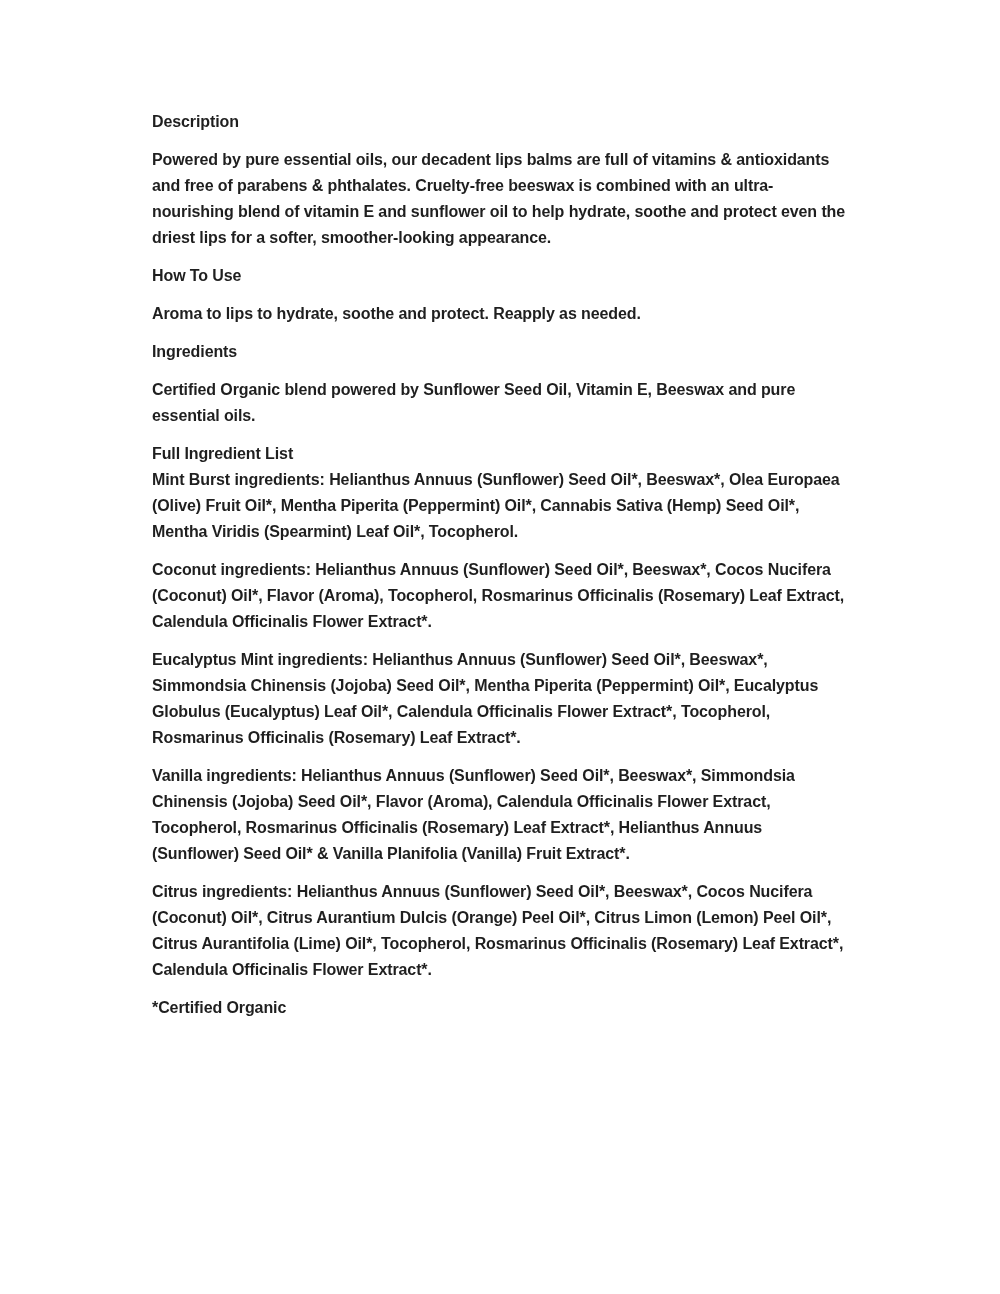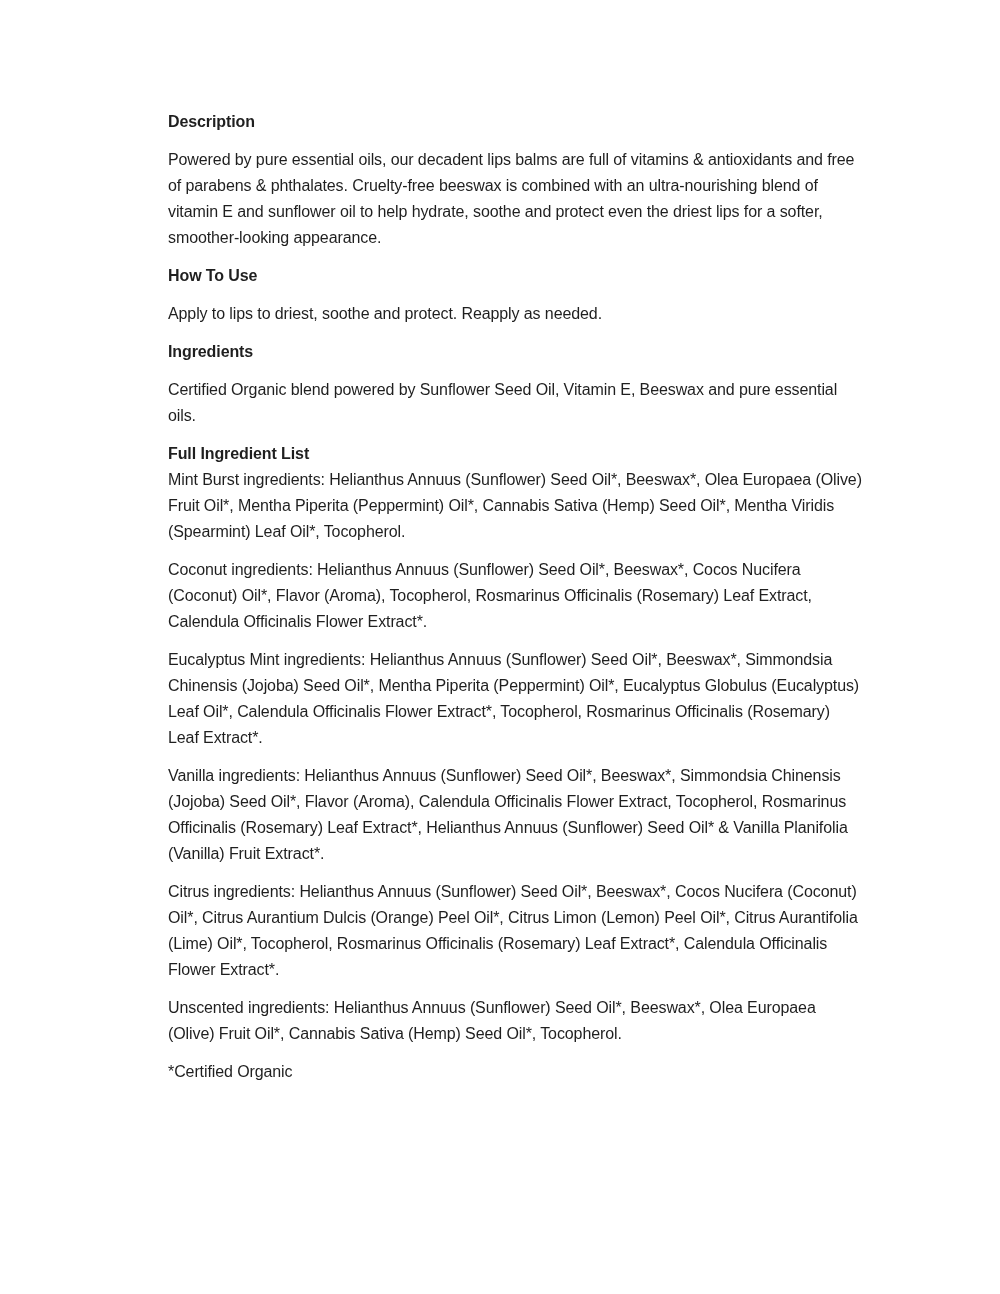--- a/index.html
+++ b/index.html
@@ -9,56 +9,55 @@
   }
   body {
     width: 1000px;
     height: 1294px;
     overflow: hidden;
     font-family: "Liberation Sans", "DejaVu Sans", sans-serif;
     color: #1f1f1f;
   }
   .doc {
     position: absolute;
-    left: 168px;
+    left: 152px;
     top: 109px;
     width: 695px;
   }
   .doc .h {
     font-size: 16px;
     line-height: 26px;
     font-weight: 700;
     margin: 0 0 12px 0;
     letter-spacing: -0.1px;
   }
   .doc .h.tight {
     margin-bottom: 0;
   }
   .doc .p {
     font-size: 16px;
     line-height: 26px;
-    font-weight: 400;
+    font-weight: 700;
     margin: 0 0 12px 0;
     letter-spacing: -0.1px;
   }
   .doc .p:last-child {
     margin-bottom: 12px;
   }
 </style>
 </head>
 <body>
 
 <div class="doc">
   <h3 class="h">Description</h3>
   <p class="p">Powered by pure essential oils, our decadent lips balms are full of vitamins &amp; antioxidants and free of parabens &amp; phthalates. Cruelty-free beeswax is combined with an ultra-nourishing blend of vitamin E and sunflower oil to help hydrate, soothe and protect even the driest lips for a softer, smoother-looking appearance.</p>
   <h3 class="h">How To Use</h3>
-  <p class="p">Apply to lips to driest, soothe and protect. Reapply as needed.</p>
+  <p class="p">Aroma to lips to hydrate, soothe and protect. Reapply as needed.</p>
   <h3 class="h">Ingredients</h3>
   <p class="p">Certified Organic blend powered by Sunflower Seed Oil, Vitamin E, Beeswax and pure essential oils.</p>
   <h3 class="h tight">Full Ingredient List</h3>
   <p class="p">Mint Burst ingredients: Helianthus Annuus (Sunflower) Seed Oil*, Beeswax*, Olea Europaea (Olive) Fruit Oil*, Mentha Piperita (Peppermint) Oil*, Cannabis Sativa (Hemp) Seed Oil*, Mentha Viridis (Spearmint) Leaf Oil*, Tocopherol.</p>
   <p class="p">Coconut ingredients: Helianthus Annuus (Sunflower) Seed Oil*, Beeswax*, Cocos Nucifera (Coconut) Oil*, Flavor (Aroma), Tocopherol, Rosmarinus Officinalis (Rosemary) Leaf Extract, Calendula Officinalis Flower Extract*.</p>
   <p class="p">Eucalyptus Mint ingredients: Helianthus Annuus (Sunflower) Seed Oil*, Beeswax*, Simmondsia Chinensis (Jojoba) Seed Oil*, Mentha Piperita (Peppermint) Oil*, Eucalyptus Globulus (Eucalyptus) Leaf Oil*, Calendula Officinalis Flower Extract*, Tocopherol, Rosmarinus Officinalis (Rosemary) Leaf Extract*.</p>
   <p class="p">Vanilla ingredients: Helianthus Annuus (Sunflower) Seed Oil*, Beeswax*, Simmondsia Chinensis (Jojoba) Seed Oil*, Flavor (Aroma), Calendula Officinalis Flower Extract, Tocopherol, Rosmarinus Officinalis (Rosemary) Leaf Extract*, Helianthus Annuus (Sunflower) Seed Oil* &amp; Vanilla Planifolia (Vanilla) Fruit Extract*.</p>
   <p class="p">Citrus ingredients: Helianthus Annuus (Sunflower) Seed Oil*, Beeswax*, Cocos Nucifera (Coconut) Oil*, Citrus Aurantium Dulcis (Orange) Peel Oil*, Citrus Limon (Lemon) Peel Oil*, Citrus Aurantifolia (Lime) Oil*, Tocopherol, Rosmarinus Officinalis (Rosemary) Leaf Extract*, Calendula Officinalis Flower Extract*.</p>
-  <p class="p">Unscented ingredients: Helianthus Annuus (Sunflower) Seed Oil*, Beeswax*, Olea Europaea (Olive) Fruit Oil*, Cannabis Sativa (Hemp) Seed Oil*, Tocopherol.</p>
   <p class="p">*Certified Organic</p>
 </div>
 
 </body></html>

